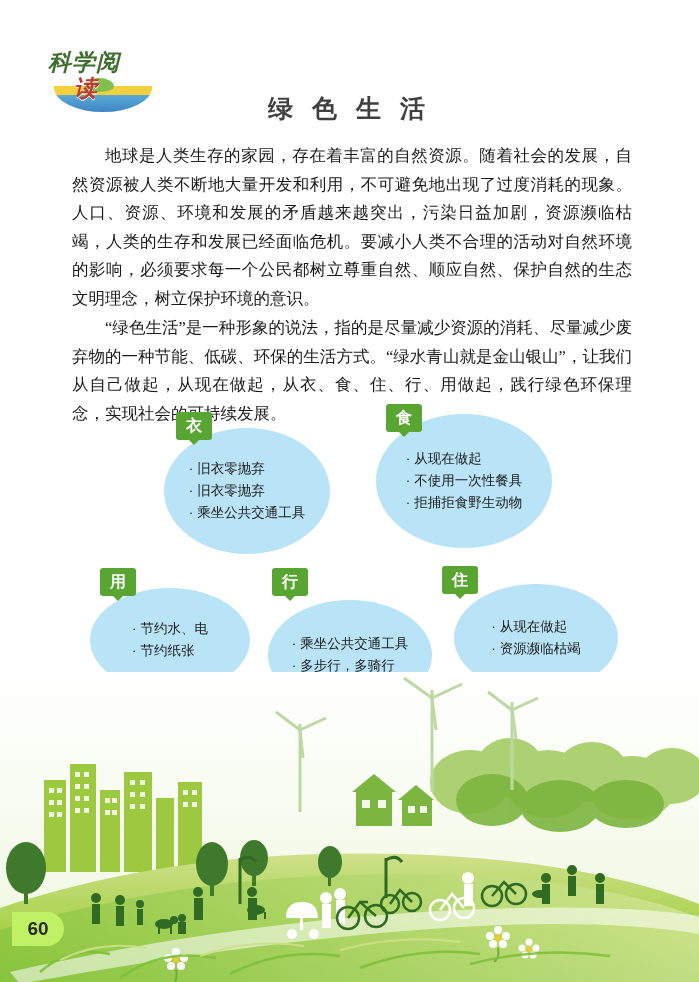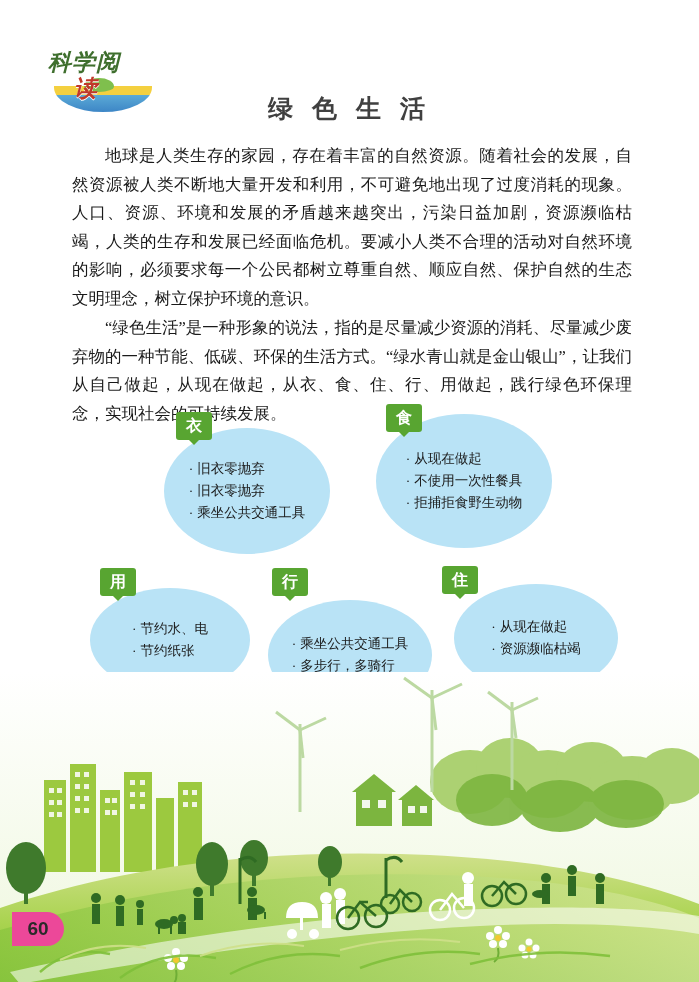--- a/index.html
+++ b/index.html
@@ -168,21 +168,21 @@
   }
   .ill-svg { display: block; }
 
   
   .page-number {
     position: absolute;
     left: 12px;
     bottom: 36px;
     width: 52px;
     height: 34px;
-    background: #ec4899;
+    background: #bef264;
     border-radius: 0 18px 18px 0;
     display: flex;
     align-items: center;
     justify-content: center;
     font-family: "Liberation Sans", sans-serif;
     font-size: 19px;
     font-weight: bold;
     color: #2a2a2a;
     box-shadow: 0 0 0 0 transparent;
   }

